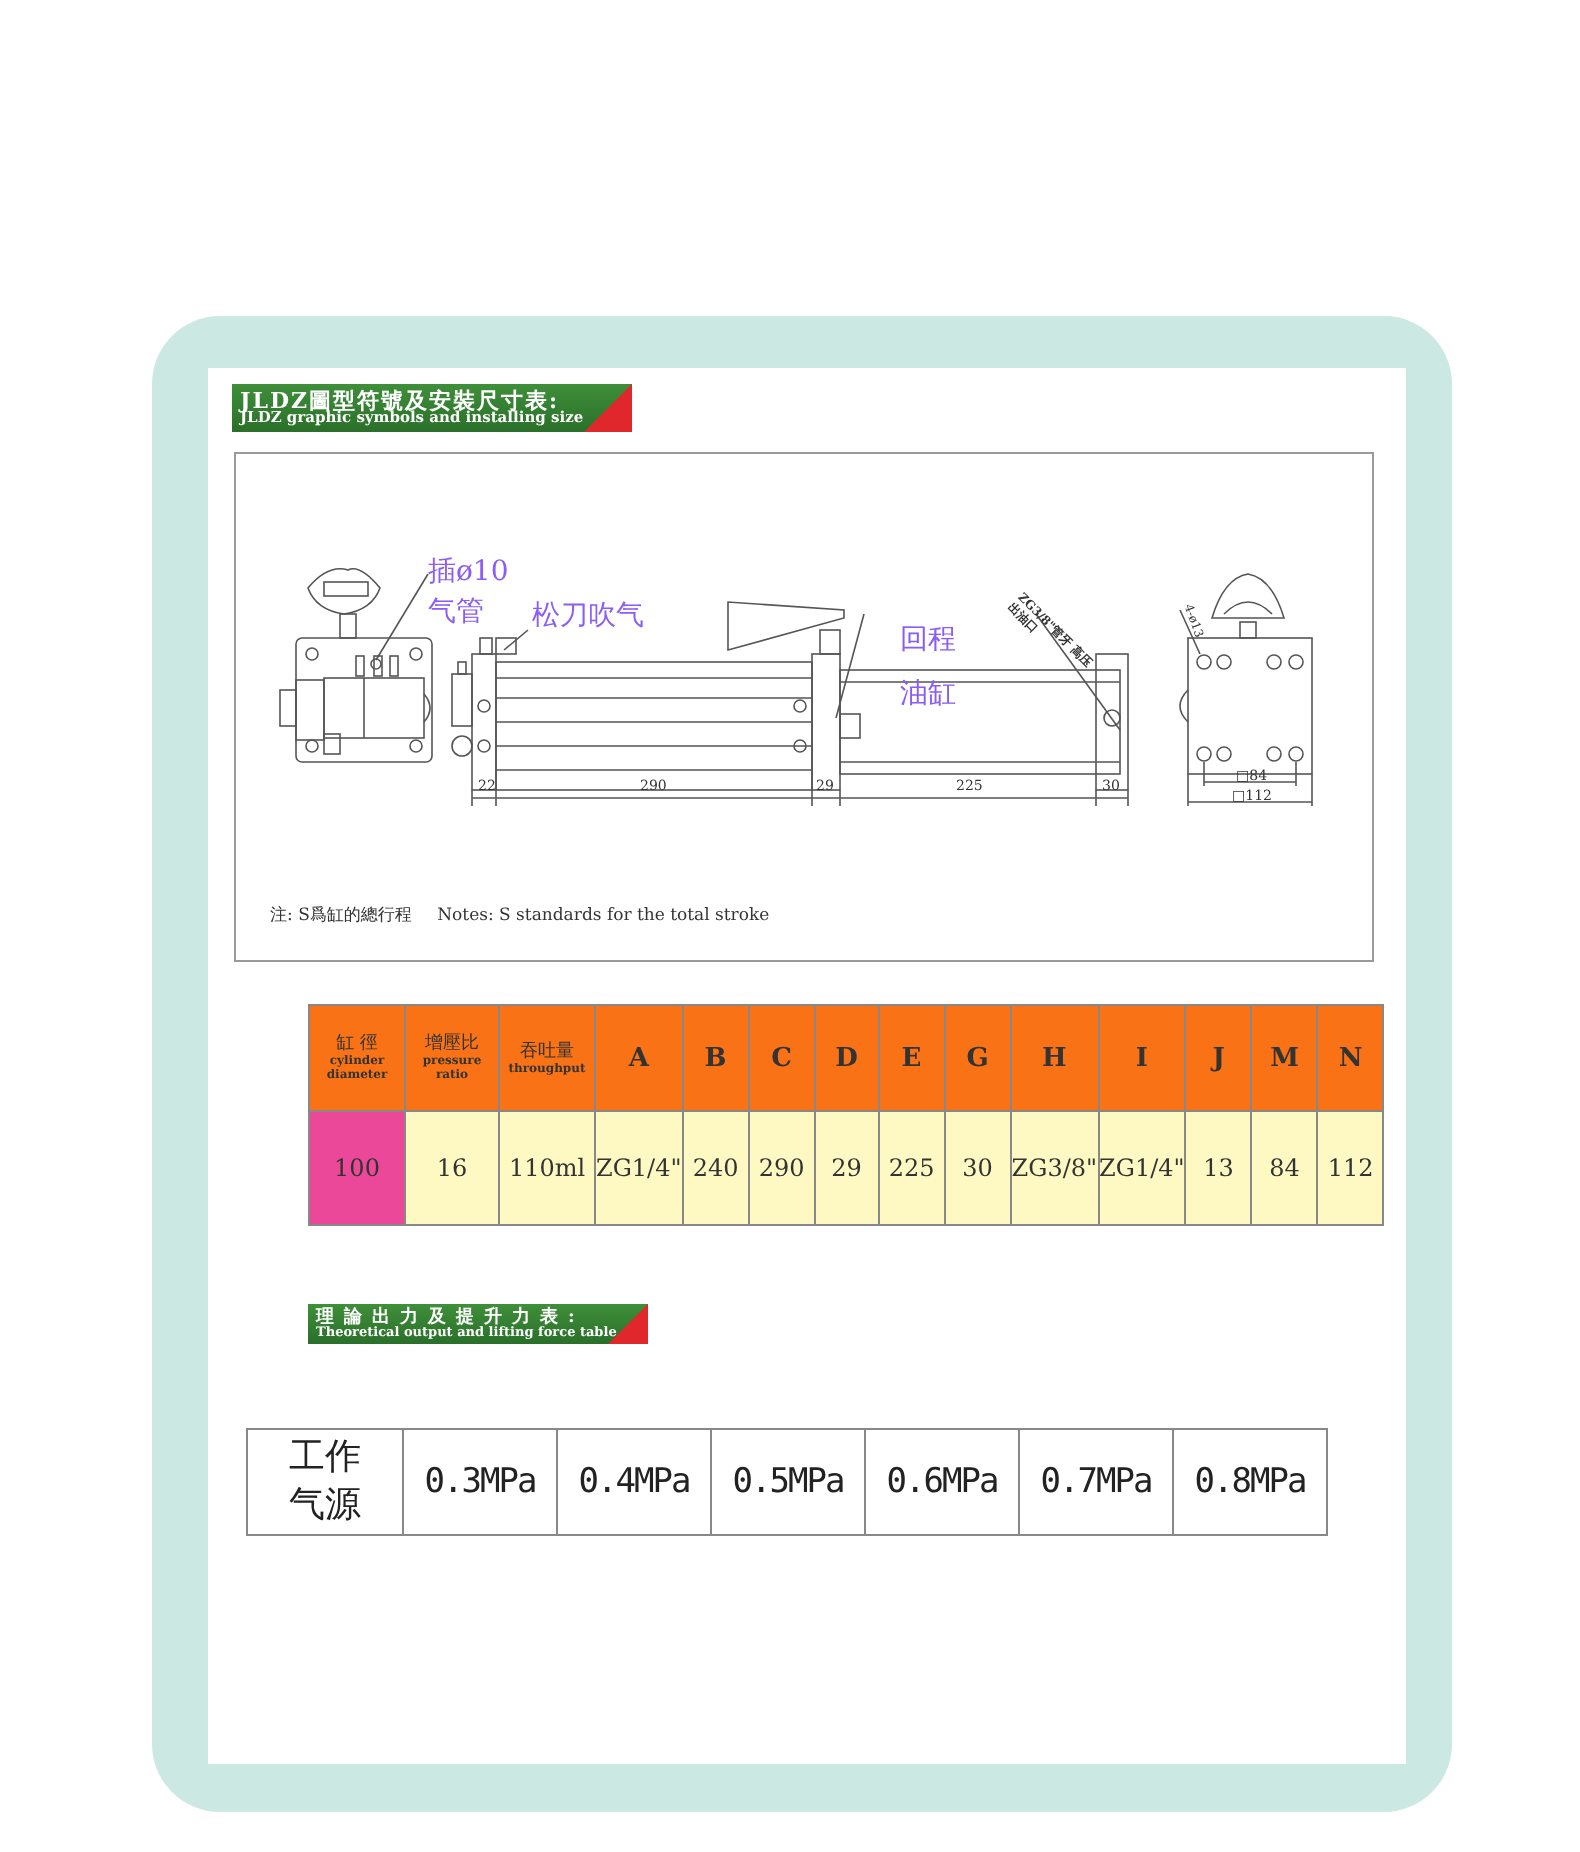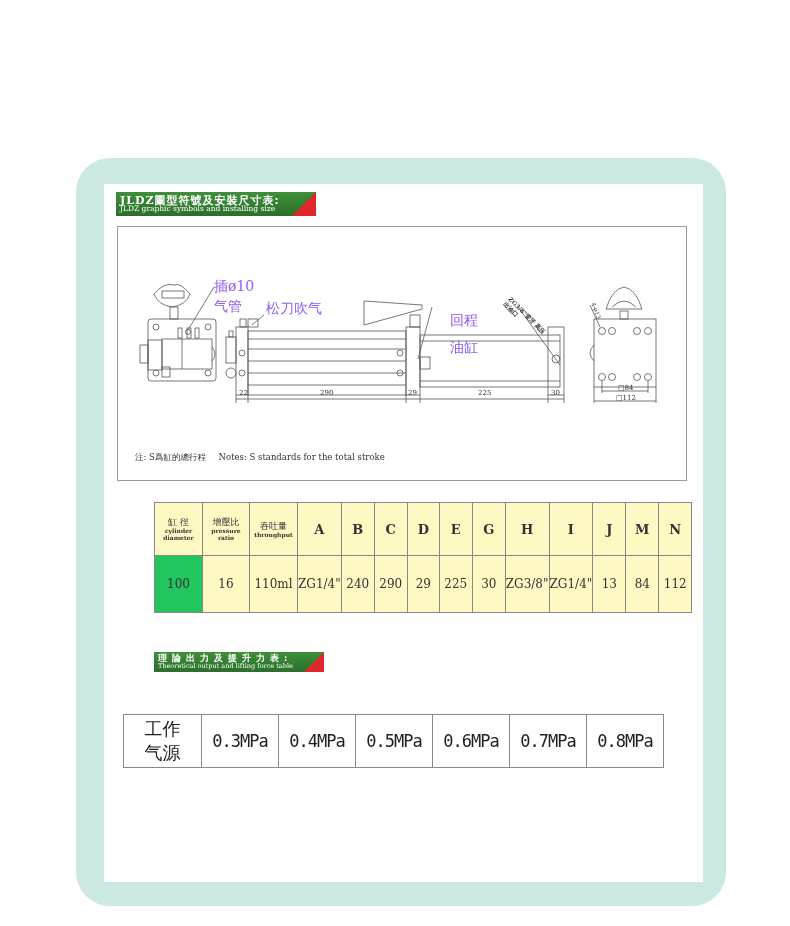--- a/index.html
+++ b/index.html
@@ -20,21 +20,21 @@
     color: #fff; overflow: hidden;
   }
   .banner .red {
     position: absolute; right: 0; top: 0; width: 0; height: 0;
     border-left: 24px solid transparent; border-bottom: 24px solid #e0282c;
   }
   .banner .t1 {
     position: absolute; left: 4px; top: 1px; font-size: 11px; font-weight: bold; letter-spacing: 1px; white-space: nowrap;
   }
   .banner .t2 {
-    position: absolute; left: 4px; top: 12px; font-size: 7.5px; font-weight: normal; white-space: nowrap;
+    position: absolute; left: 4px; top: 12px; font-size: 7.5px; font-weight: bold; white-space: nowrap;
   }
   .banner1 { left: 12px; top: 8px; width: 200px; }
   .banner2 { left: 50px; top: 468px; width: 170px; height: 20px; }
   .banner2 .red { border-left-width: 20px; border-bottom-width: 20px; }
   .banner2 .t1 { font-size: 9px; letter-spacing: 5px; top: 0px; }
   .banner2 .t2 { font-size: 6.5px; top: 10px; }
 
   
   .drawing {
     position: absolute; left: 13px; top: 42px; width: 568px; height: 253px;
@@ -45,23 +45,23 @@
   .note { position: absolute; left: 17px; top: 225px; font-size: 8.5px; color: #333; white-space: nowrap; }
   .note span { margin-right: 10px; }
   .dim { position: absolute; font-size: 7px; color: #333; }
 
   
   .spec {
     position: absolute; left: 50px; top: 318px; border-collapse: collapse;
     font-family: "DejaVu Serif", serif;
   }
   .spec td { border: 1px solid #888; text-align: center; padding: 0; color: #333; }
-  .spec tr.hd td { background: #fef9c3; height: 52px; font-weight: bold; font-size: 13px; }
+  .spec tr.hd td { background: #f97316; height: 52px; font-weight: bold; font-size: 13px; }
   .spec tr.bd td { background: #fef9c3; height: 56px; font-size: 12px; }
-  .spec tr.bd td.first { background: #22c55e; }
+  .spec tr.bd td.first { background: #ec4899; }
   .spec .hzh { font-size: 9px; font-weight: normal; display: block; line-height: 10px; }
   .spec .hen { font-size: 6px; display: block; line-height: 7px; font-weight: bold; }
   .spec .small { font-size: 7px; }
 
   
   .out {
     position: absolute; left: 19px; top: 530px; border-collapse: collapse;
     font-family: "DejaVu Sans Mono", monospace;
     padding-left: 21px;
   }

